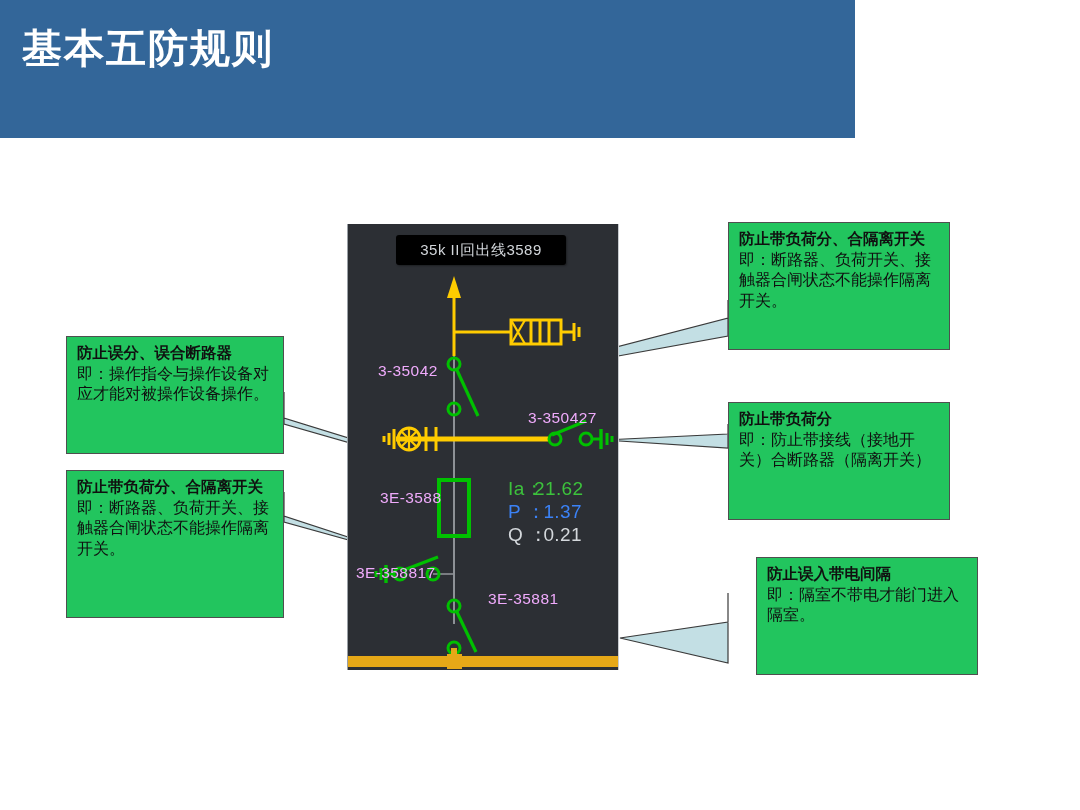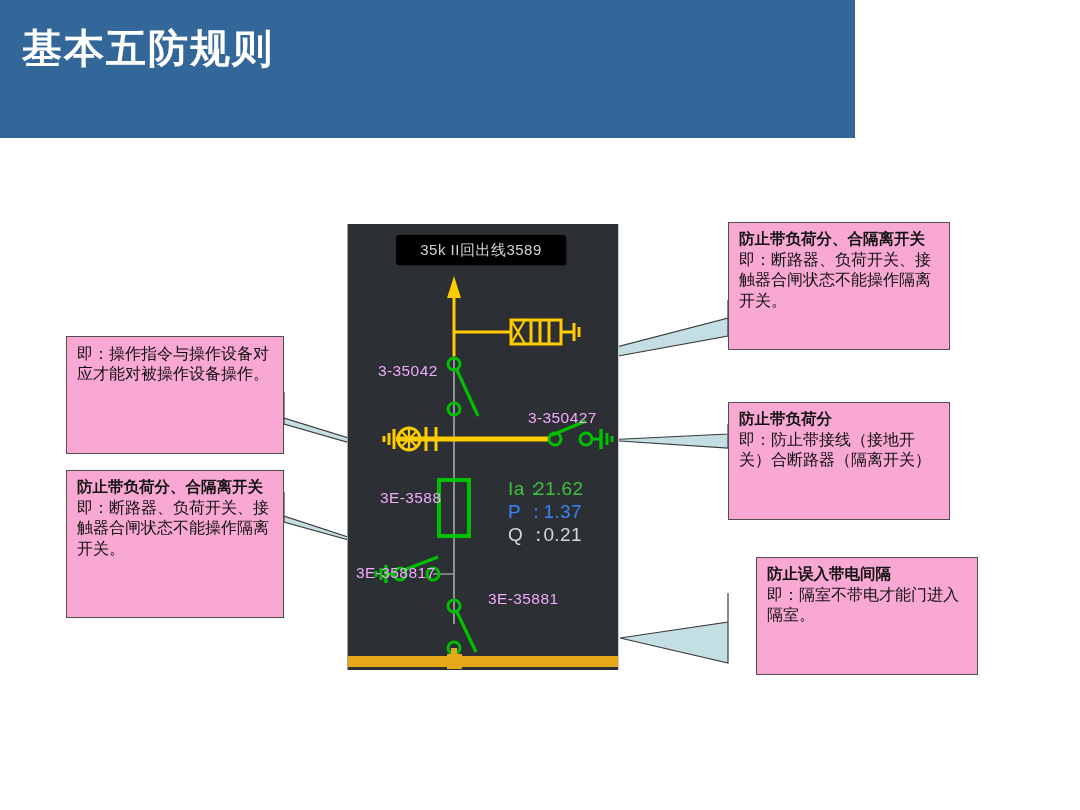--- a/index.html
+++ b/index.html
@@ -17,21 +17,21 @@
   #banner-title{
     position:absolute;left:22px;top:24px;
     color:#ffffff;font-size:40px;font-weight:bold;
     letter-spacing:2px;line-height:1.2;
   }
   
   #stage{position:absolute;left:0;top:0;width:1080px;height:810px;}
   
   .callout{
     position:absolute;
-    background:#f9a8d4;
+    background:#22c55e;
     border:1px solid #4f4f4f;
     box-sizing:border-box;
     padding:7px 9px 8px 10px;
     color:#101010;
     z-index:5;
   }
   .callout .c-title{
     font-weight:bold;font-size:15.5px;line-height:1.22;
     margin-bottom:1px;letter-spacing:0px;
   }
@@ -94,20 +94,21 @@
   <polygon points="284,492 284,522 406,556 284,516" fill="#c3dfe4" stroke="#3a3a3a" stroke-width="1.2"></polygon>
 
   <polygon points="728,300 728,336 497,378 728,318" fill="#c3dfe4" stroke="#3a3a3a" stroke-width="1.2"></polygon>
 
   <polygon points="728,424 728,448 604,440 728,434" fill="#c3dfe4" stroke="#3a3a3a" stroke-width="1.2"></polygon>
 
   <polygon points="728,593 728,663 620,638 728,622" fill="#c3dfe4" stroke="#3a3a3a" stroke-width="1.2"></polygon>
 </svg>
 
 <div class="callout" id="callout-mis-operate">
+  <div class="c-title">防止误分、误合断路器</div>
   <div class="c-body">即：操作指令与操作设备对应才能对被操作设备操作。</div>
 </div>
 
 <div class="callout" id="callout-load-left">
   <div class="c-title">防止带负荷分、合隔离开关</div>
   <div class="c-body">即：断路器、负荷开关、接触器合闸状态不能操作隔离开关。</div>
 </div>
 
 <div class="callout" id="callout-load-right">
   <div class="c-title">防止带负荷分、合隔离开关</div>

